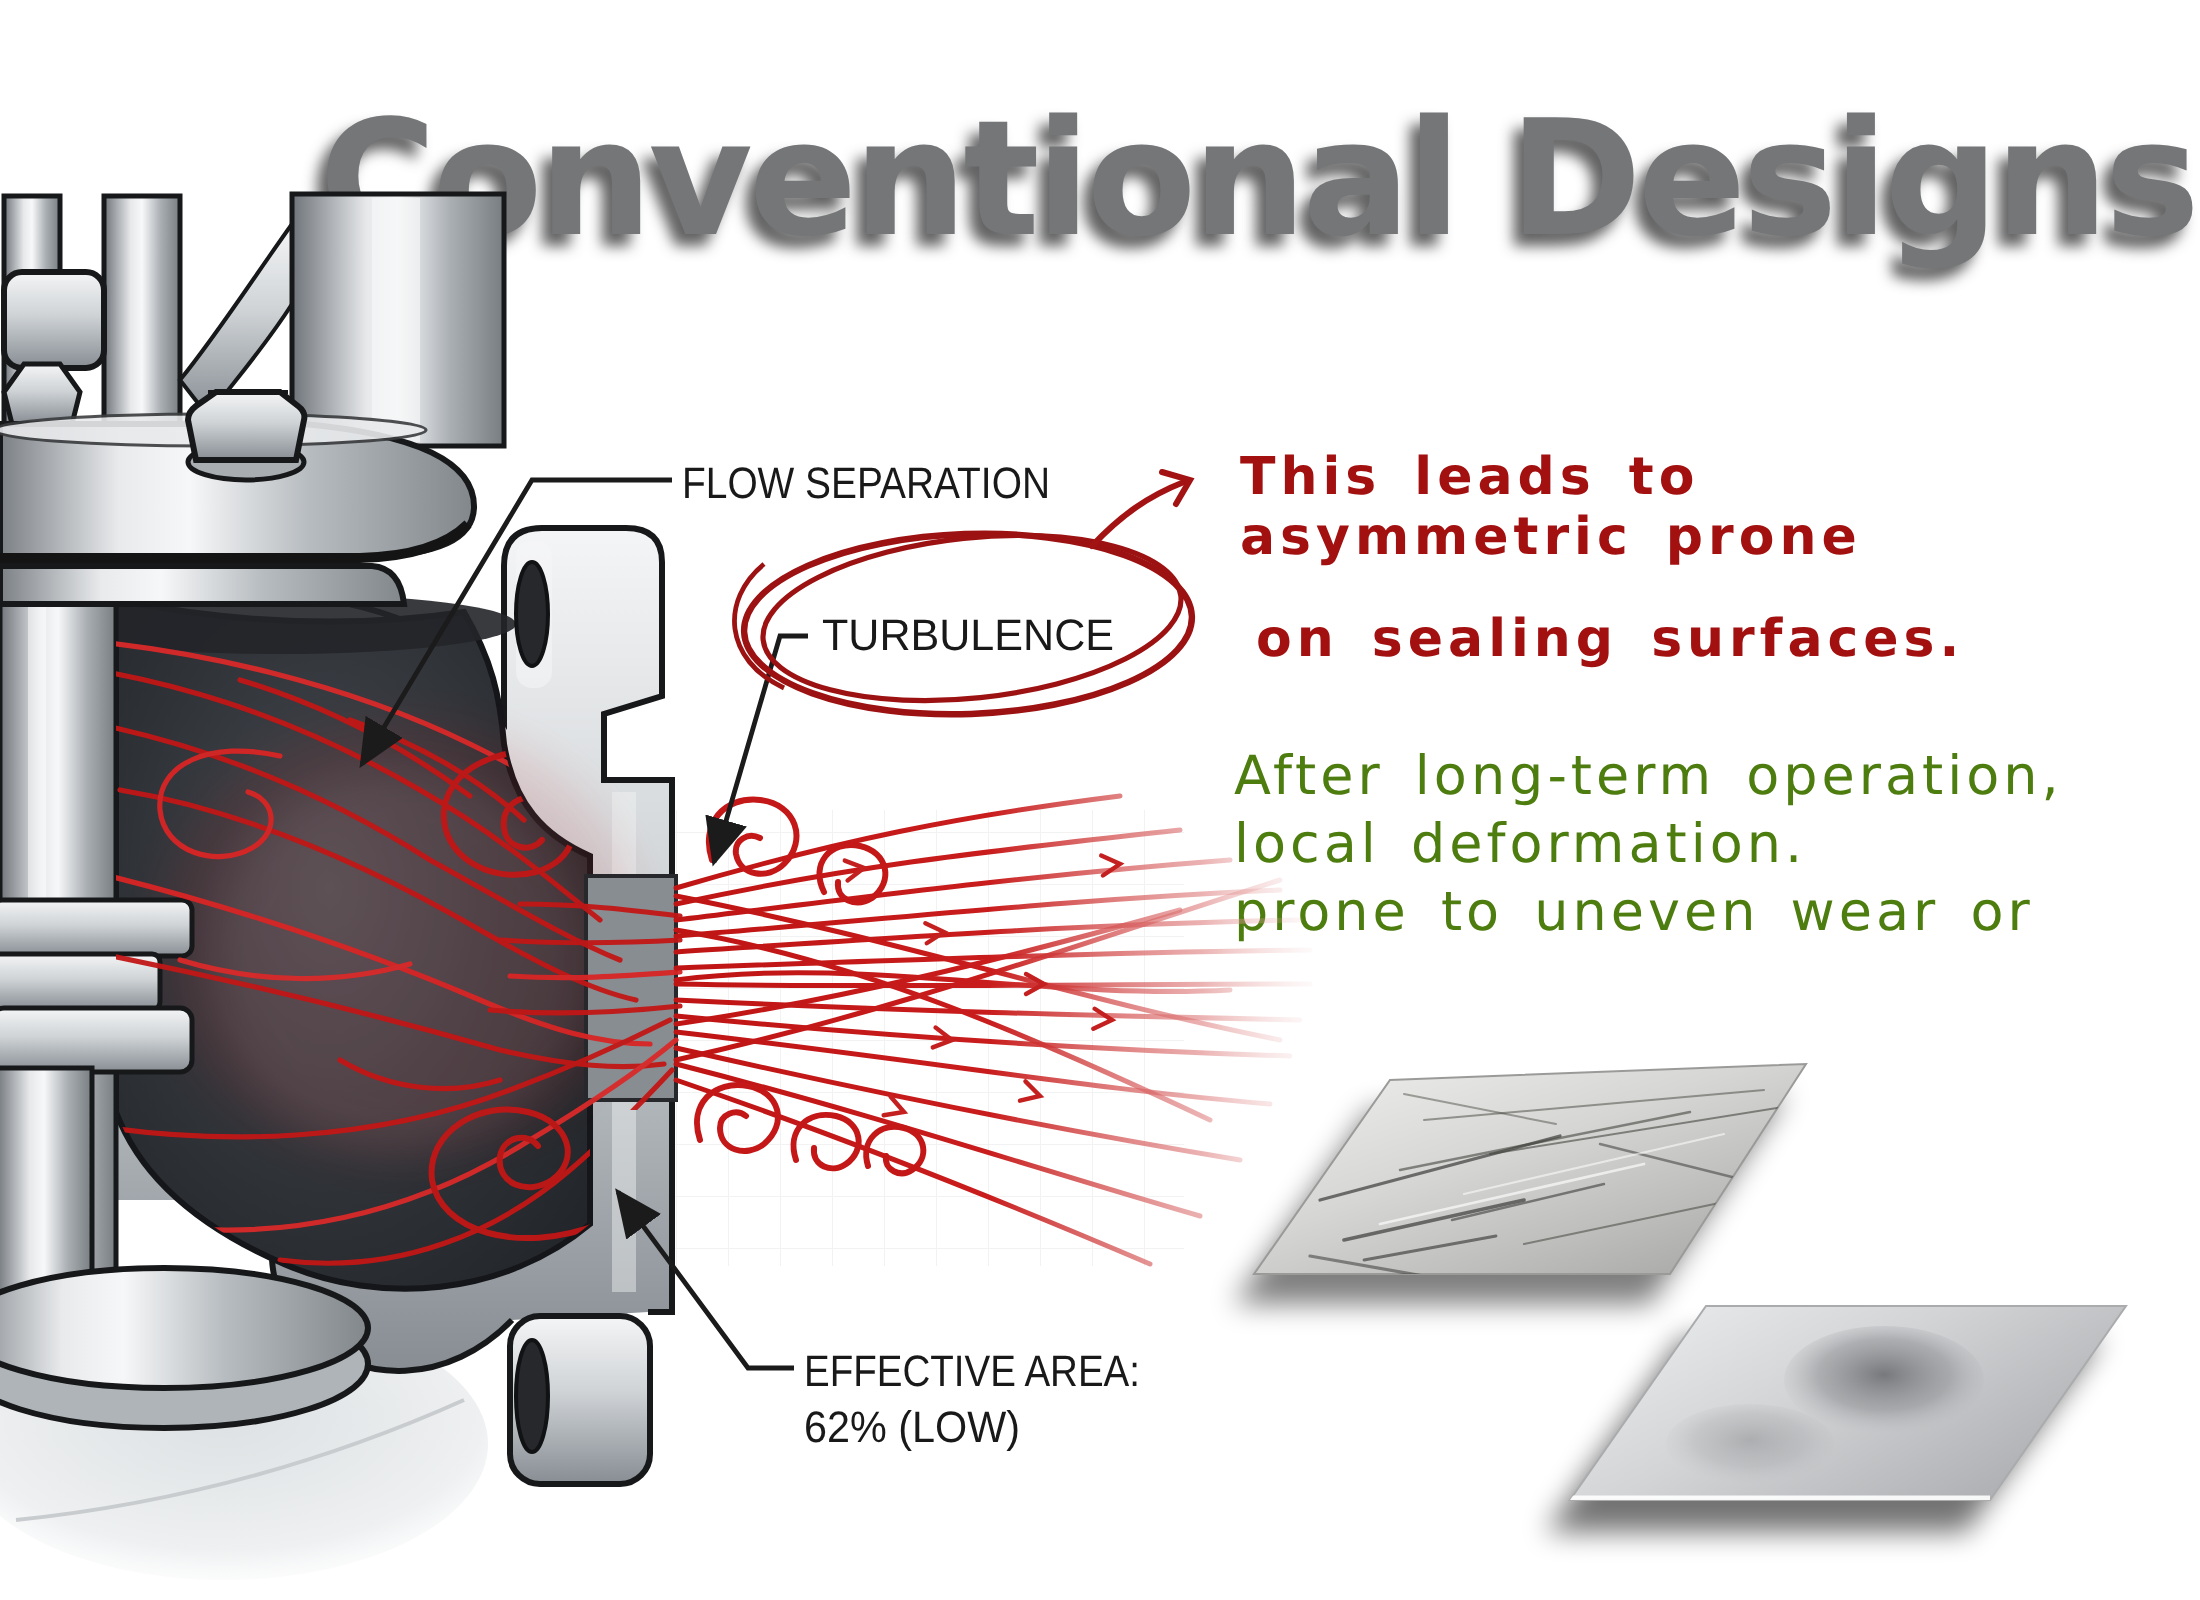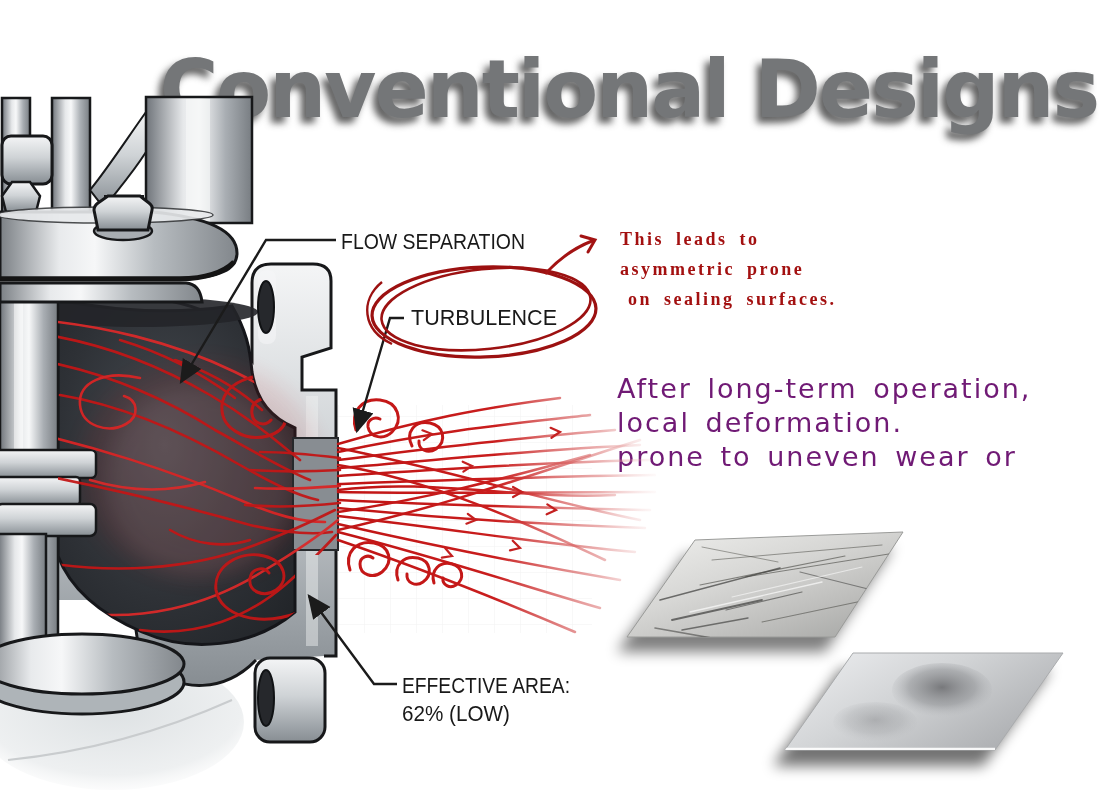--- a/index.html
+++ b/index.html
@@ -15,27 +15,27 @@
     letter-spacing:-2px;text-align:right;white-space:nowrap;
     color:#747678;
     text-shadow:-5px 6px 7px rgba(45,45,45,0.75);
     margin-top:31px;
   }
 
   
   .note{position:absolute;font-family:"DejaVu Sans","Liberation Sans",sans-serif;}
   .note span{display:block;}
   .note-red{
-    left:620px;top:224px;font-size:18px;line-height:30px;
-    color:#a31010;letter-spacing:2.5px;word-spacing:5px;font-weight:600;font-family:Liberation Serif, serif;
+    left:620px;top:224px;font-size:26px;line-height:30px;
+    color:#a31010;letter-spacing:2.5px;word-spacing:5px;font-weight:600;
   }
-  .note-red span:nth-child(3){margin-left:8px;}
+  .note-red span:nth-child(3){margin-left:8px;margin-top:21px;}
   .note-gray{
     left:617px;top:372px;font-size:27px;line-height:34px;
-    color:#701a75;letter-spacing:2px;word-spacing:5px;font-weight:500;
+    color:#4d7c0f;letter-spacing:2px;word-spacing:5px;font-weight:500;
   }
 
   svg text.lbl{
     font-family:"Liberation Sans",sans-serif;
     fill:#191919;font-size:22px;font-weight:500;
   }
 </style>
 </head>
 <body>
 

